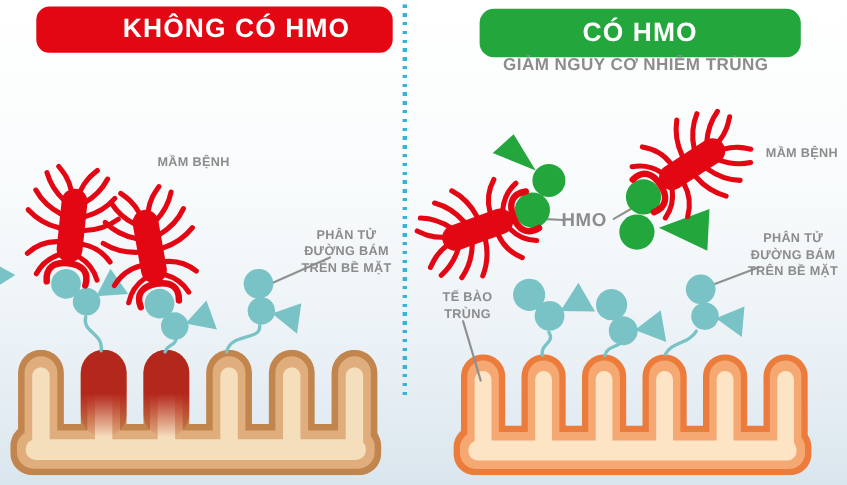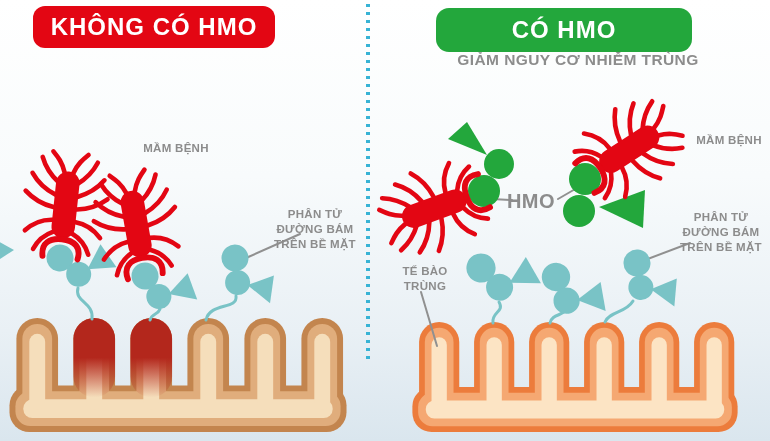--- a/index.html
+++ b/index.html
@@ -3,33 +3,33 @@
 <meta charset="utf-8">
 <style>
   html,body{margin:0;padding:0;}
   body{width:770px;height:441px;overflow:hidden;font-family:"Liberation Sans","DejaVu Sans",sans-serif;}
   .stage{position:relative;width:770px;height:441px;overflow:hidden;
          background:linear-gradient(180deg,#ffffff 0%,#f8fbfc 40%,#e9f0f5 75%,#dae6ee 100%);}
   .illustration{position:absolute;left:0;top:0;z-index:1;}
   .label{position:absolute;z-index:3;color:var(--label-gray,#8c8c8c);font-weight:bold;text-align:center;}
   .banner{position:absolute;z-index:3;display:flex;align-items:center;justify-content:center;
           color:#ffffff;font-weight:bold;font-size:24px;letter-spacing:1px;}
-  .banner-left{left:33px;top:6px;width:242px;height:42px;border-radius:12px;
-               background:var(--banner-red,#e30613);}
-  .banner-right{left:436px;top:8px;width:256px;height:44px;border-radius:13px;
+  .banner-left{left:33px;top:6px;width:284px;height:42px;border-radius:12px;
+               background:var(--banner-red,#e30613);padding-left:40px;}
+  .banner-right{left:436px;top:8px;width:292px;height:44px;border-radius:13px;
                 background:var(--banner-green,#23a73c);}
   .subtitle{font-size:15.5px;letter-spacing:.4px;}
   .subtitle-left{left:33px;top:66px;width:284px;}
   .subtitle-right{left:436px;top:51px;width:284px;}
   .small-label{font-size:11.5px;line-height:1.3;letter-spacing:.3px;white-space:pre-line;}
   .mam-benh-left{left:116px;top:141px;width:120px;}
   .mam-benh-right{left:669px;top:133px;width:120px;}
   .phan-tu-left{left:254px;top:207px;width:122px;}
   .phan-tu-right{left:660px;top:210px;width:122px;}
-  .hmo-label{left:501px;top:190px;width:60px;font-size:20px;letter-spacing:.5px;}
+  .hmo-label{left:501px;top:190px;width:60px;font-size:17px;letter-spacing:.5px;}
   .te-bao{left:375px;top:264px;width:100px;}
   .divider{position:absolute;z-index:2;left:366px;top:4px;width:4px;height:358px;
            background:repeating-linear-gradient(180deg,var(--divider-teal,#38b3d5) 0 3px,transparent 3px 8px);}
 </style>
 </head>
 <body>
 
 <div class="stage">
 
   <div class="banner banner-left">KHÔNG CÓ HMO</div>

